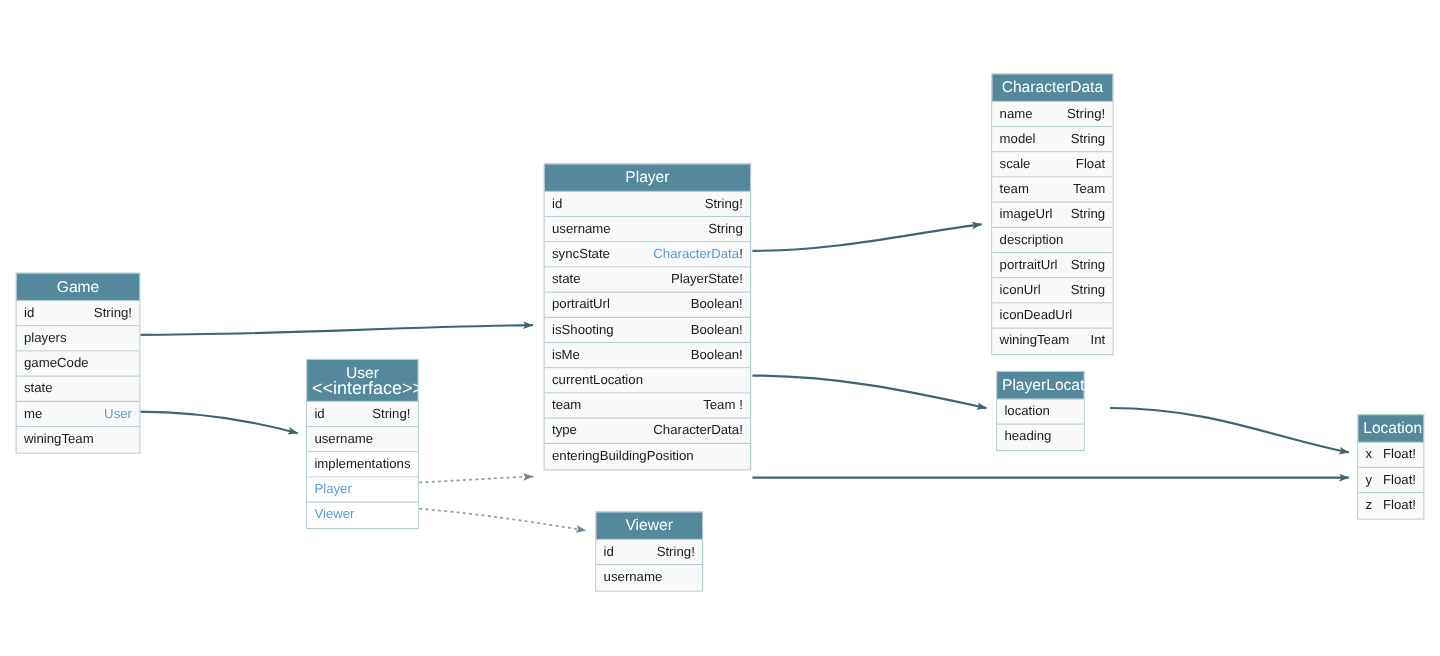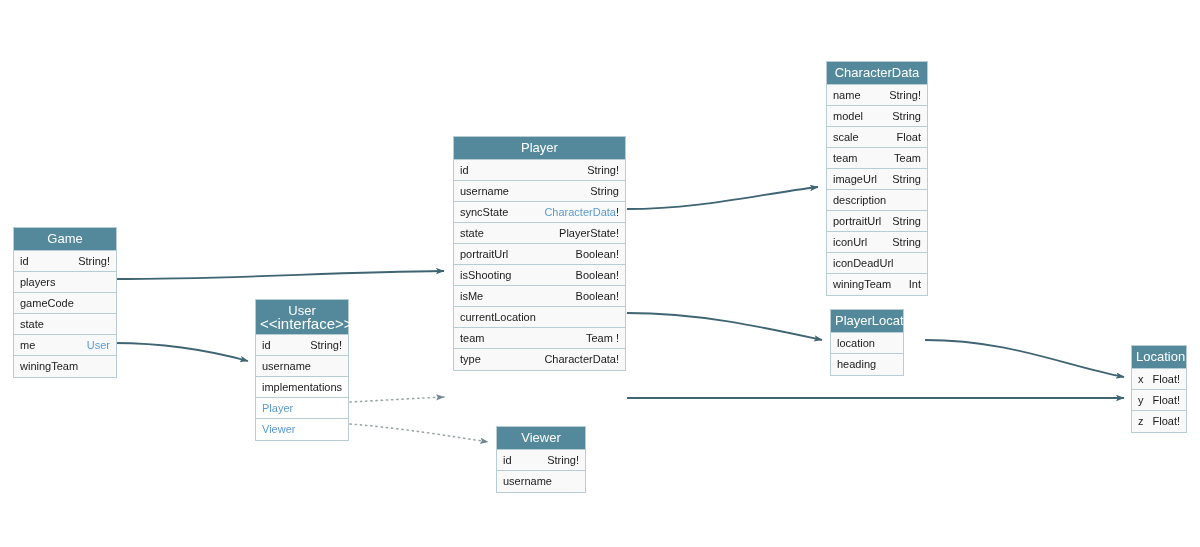--- a/index.html
+++ b/index.html
@@ -196,20 +196,24 @@
           <span class="ftype"></span>
         </div>
         <div class="row">
           <span class="fname">team</span>
           <span class="ftype"><span>Team !</span></span>
         </div>
         <div class="row">
           <span class="fname">type</span>
           <span class="ftype"><span>CharacterData!</span></span>
         </div>
+        <div class="row">
+          <span class="fname">enteringBuildingPosition</span>
+          <span class="ftype"></span>
+        </div>
       </div>
       <div class="entity" style="left: 826px; top: 61px; width: 102px;">
         <div class="entity-header"><span>CharacterData</span></div>
         <div class="row">
           <span class="fname">name</span>
           <span class="ftype"><span>String!</span></span>
         </div>
         <div class="row">
           <span class="fname">model</span>
           <span class="ftype"><span>String</span></span>

